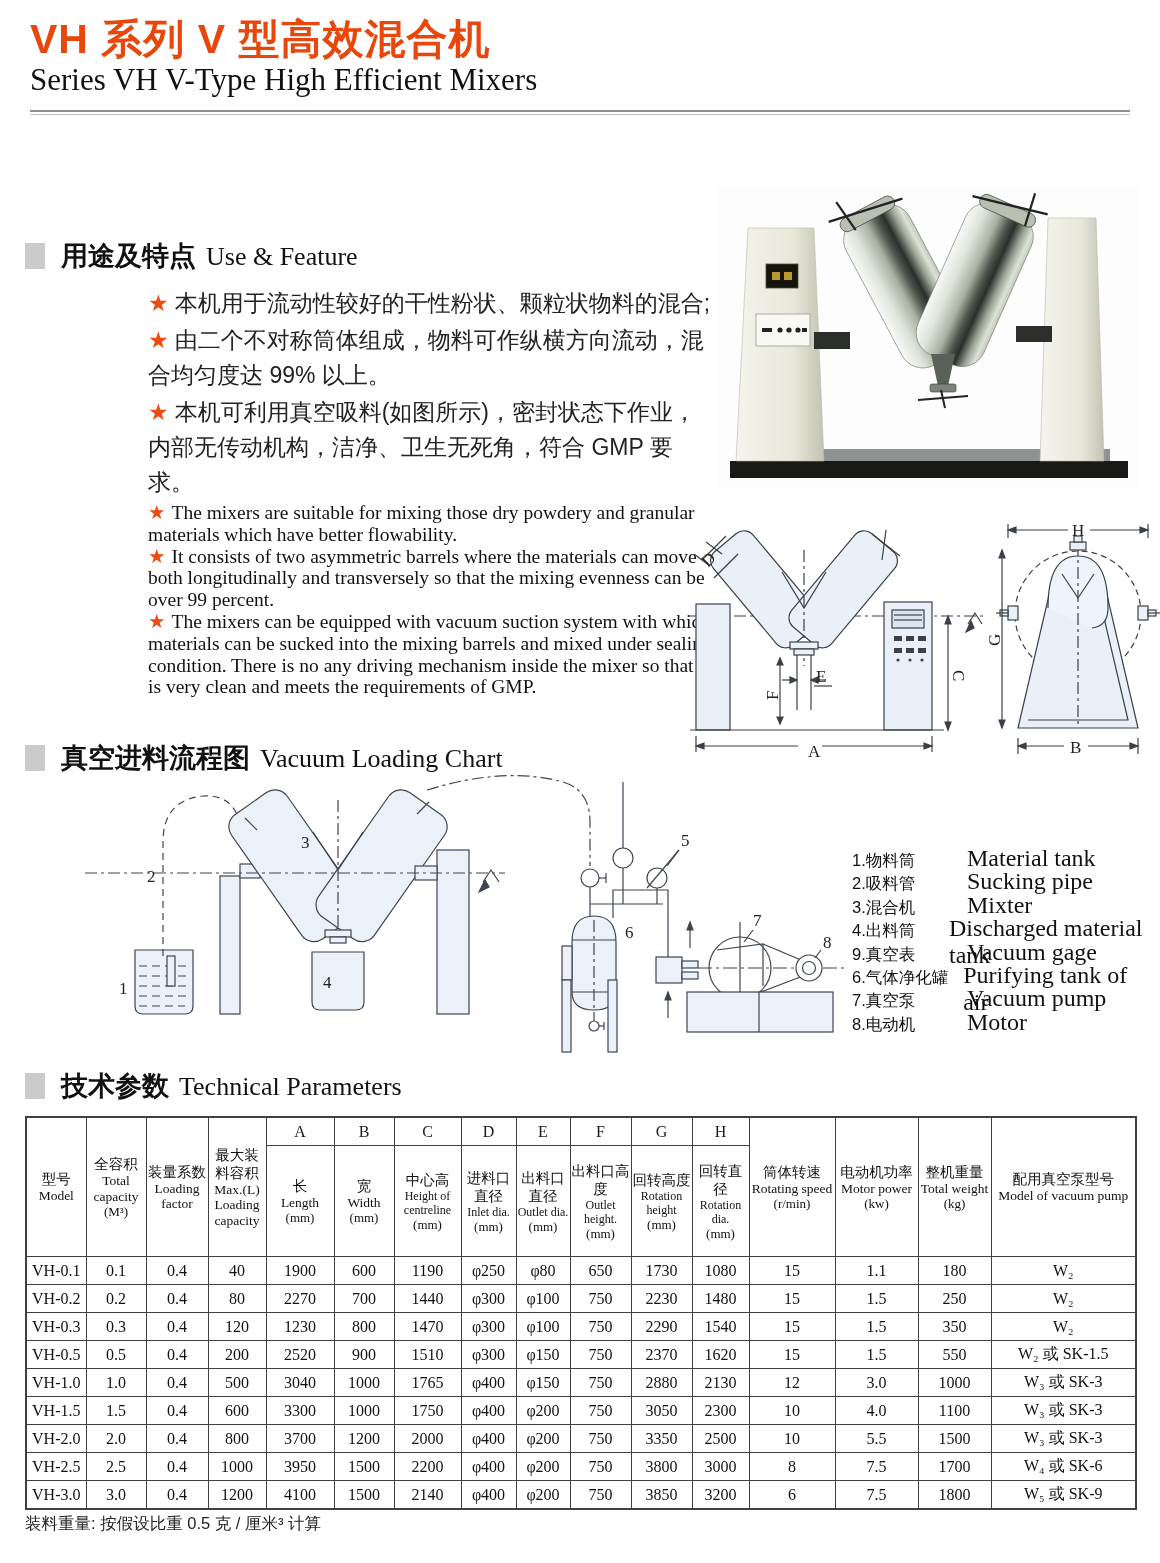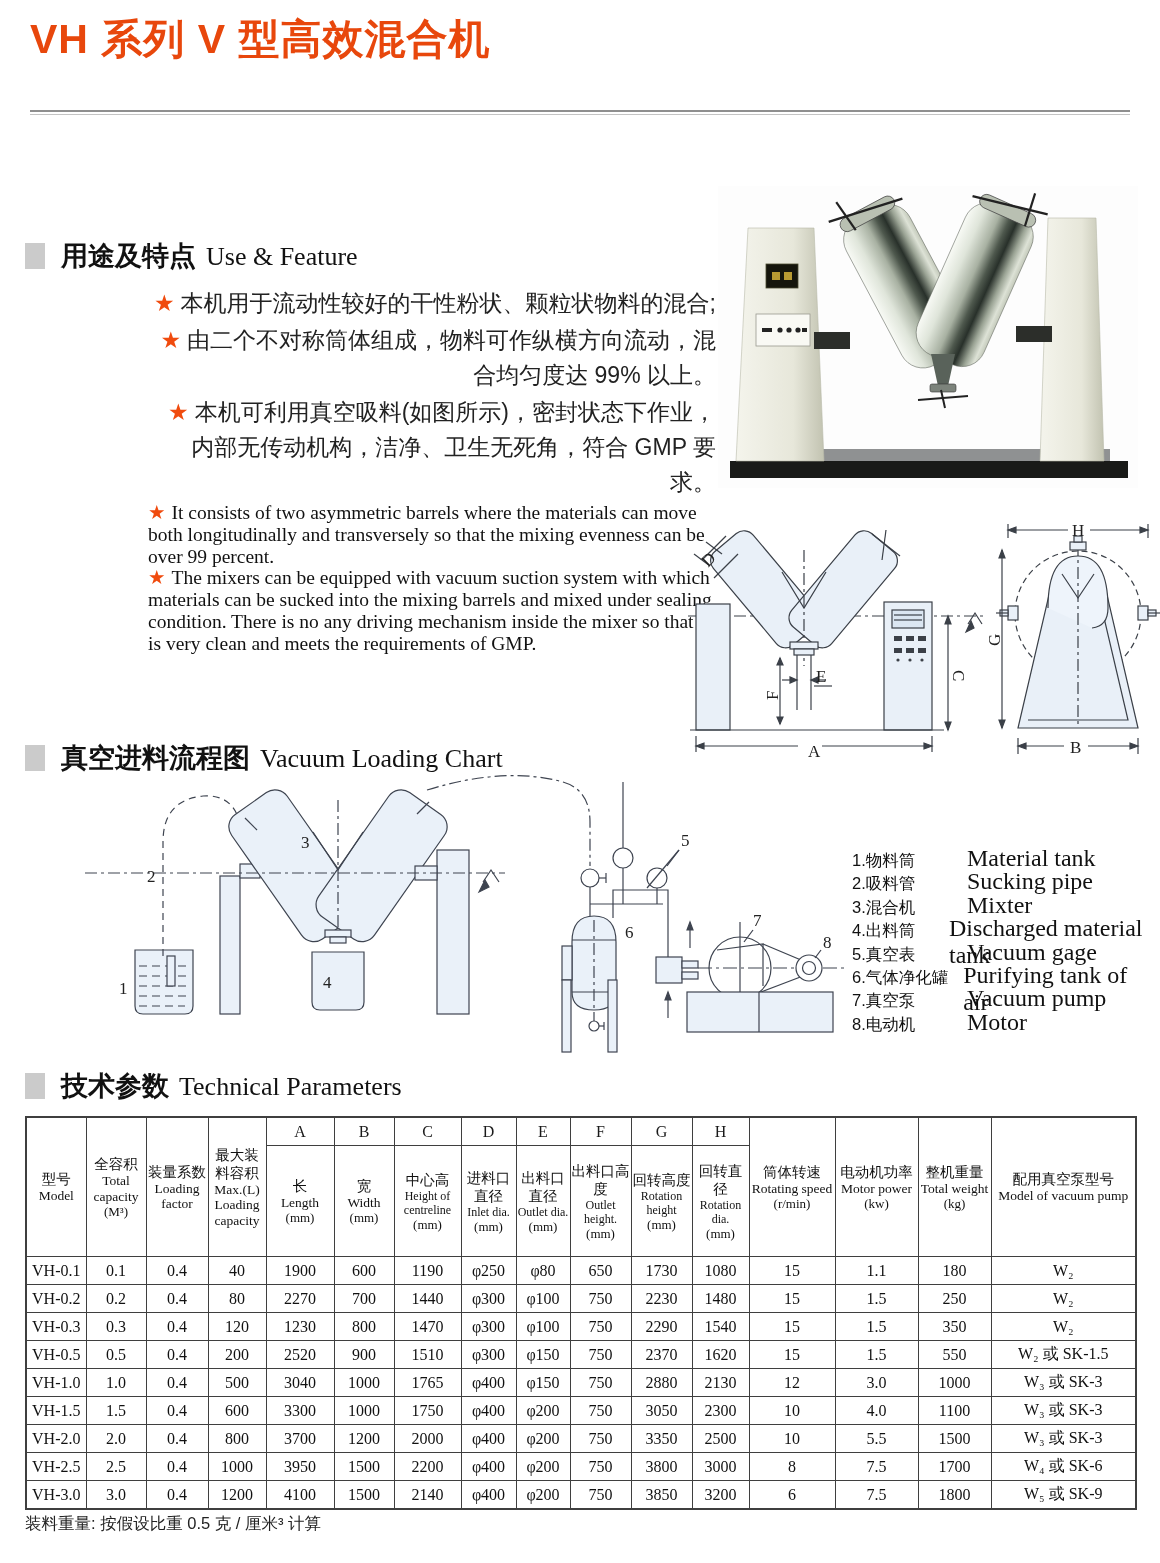--- a/index.html
+++ b/index.html
@@ -15,21 +15,21 @@
 
   
   .sec{position:absolute;left:25px;white-space:nowrap;}
   .sec .sq{display:inline-block;width:20px;height:26px;background:#cbcbcb;vertical-align:-4px;margin-right:16px;}
   .sec .cn{font-family:"Liberation Sans","DejaVu Sans",sans-serif;font-weight:bold;font-size:27px;color:#111;}
   .sec .en{font-size:26px;color:#111;margin-left:10px;}
 
   
   .features{position:absolute;left:148px;top:286px;width:568px;}
   .features p{margin:0;padding:0;}
-  .features .li-cn{font-family:"Liberation Sans","DejaVu Sans",sans-serif;font-size:23px;line-height:35px;color:#222;margin-bottom:2px;text-align:right;}
+  .features .li-cn{font-family:"Liberation Sans","DejaVu Sans",sans-serif;font-size:23px;line-height:35px;color:#222;margin-bottom:2px;}
   .features .li-en{font-size:19.5px;line-height:21.8px;color:#111;}
   .star{color:#f04b0e;margin-right:6px;}
 
   
   .photo{position:absolute;left:718px;top:186px;}
   .tech-draw{position:absolute;left:686px;top:514px;}
   .flow{position:absolute;left:85px;top:770px;}
 
   
   .legend{position:absolute;left:852px;top:845px;width:300px;}
@@ -55,20 +55,21 @@
             font-size:16.5px;color:#222;}
 
   svg text{font-family:"Liberation Serif","DejaVu Serif",serif;}
 </style>
 </head>
 <body>
 
 <div class="page">
 
   <div class="title-cn">VH 系列 V 型高效混合机</div>
+  <div class="title-en">Series VH V-Type High Efficient Mixers</div>
   <div class="title-rule"></div>
 
   <svg class="photo" width="420" height="302" viewBox="0 0 420 302">
     <defs>
       <linearGradient id="met" x1="0" y1="0" x2="1" y2="0">
         <stop offset="0" stop-color="#f8faf5"></stop>
           <stop offset="0.2" stop-color="#dfe5da"></stop>
         <stop offset="0.42" stop-color="#a8b1a2"></stop>
           <stop offset="0.57" stop-color="#4e584d"></stop>
         <stop offset="0.68" stop-color="#28302a"></stop>
@@ -117,20 +118,21 @@
   </svg>
 
   <div class="sec" style="top:238px;">
     <span class="sq"></span><span class="cn">用途及特点</span><span class="en">Use &amp; Feature</span>
   </div>
 
   <div class="features">
       <p class="li-cn"><span class="star">★</span><span>本机用于流动性较好的干性粉状、颗粒状物料的混合;</span></p>
       <p class="li-cn"><span class="star">★</span><span>由二个不对称筒体组成，物料可作纵横方向流动，混合均匀度达 99% 以上。</span></p>
       <p class="li-cn"><span class="star">★</span><span>本机可利用真空吸料(如图所示)，密封状态下作业，内部无传动机构，洁净、卫生无死角，符合 GMP 要求。</span></p>
+      <p class="li-en"><span class="star">★</span><span>The mixers are suitable for mixing those dry powdery and granular materials which have better flowability.</span></p>
       <p class="li-en"><span class="star">★</span><span>It consists of two asymmetric barrels where the materials can move both longitudinally and transversely so that the mixing evenness can be over 99 percent.</span></p>
       <p class="li-en"><span class="star">★</span><span>The mixers can be equipped with vacuum suction system with which materials can be sucked into the mixing barrels and mixed under sealing condition. There is no any driving mechanism inside the mixer so that it is very clean and meets the requirements of GMP.</span></p>
     </div>
 
   <svg class="tech-draw" width="474" height="248" viewBox="0 0 474 248">
     <g stroke="#3b4048" stroke-width="1.2" fill="none">
 
       <line x1="2" y1="102" x2="300" y2="102" stroke-dasharray="12 4 3 4"></line>
 
       <rect x="10" y="90" width="34" height="126" fill="#e9f0f8"></rect>
@@ -362,21 +364,21 @@
       </div>
       <div class="row">
         <span class="cn">3.混合机</span>
         <span class="en">Mixter</span>
       </div>
       <div class="row">
         <span class="cn">4.出料筒</span>
         <span class="en">Discharged material tank</span>
       </div>
       <div class="row">
-        <span class="cn">5.真空表</span>
+        <span class="cn">9.真空表</span>
         <span class="en">Vacuum gage</span>
       </div>
       <div class="row">
         <span class="cn">6.气体净化罐</span>
         <span class="en">Purifying tank of air</span>
       </div>
       <div class="row">
         <span class="cn">7.真空泵</span>
         <span class="en">Vacuum pump</span>
       </div>

